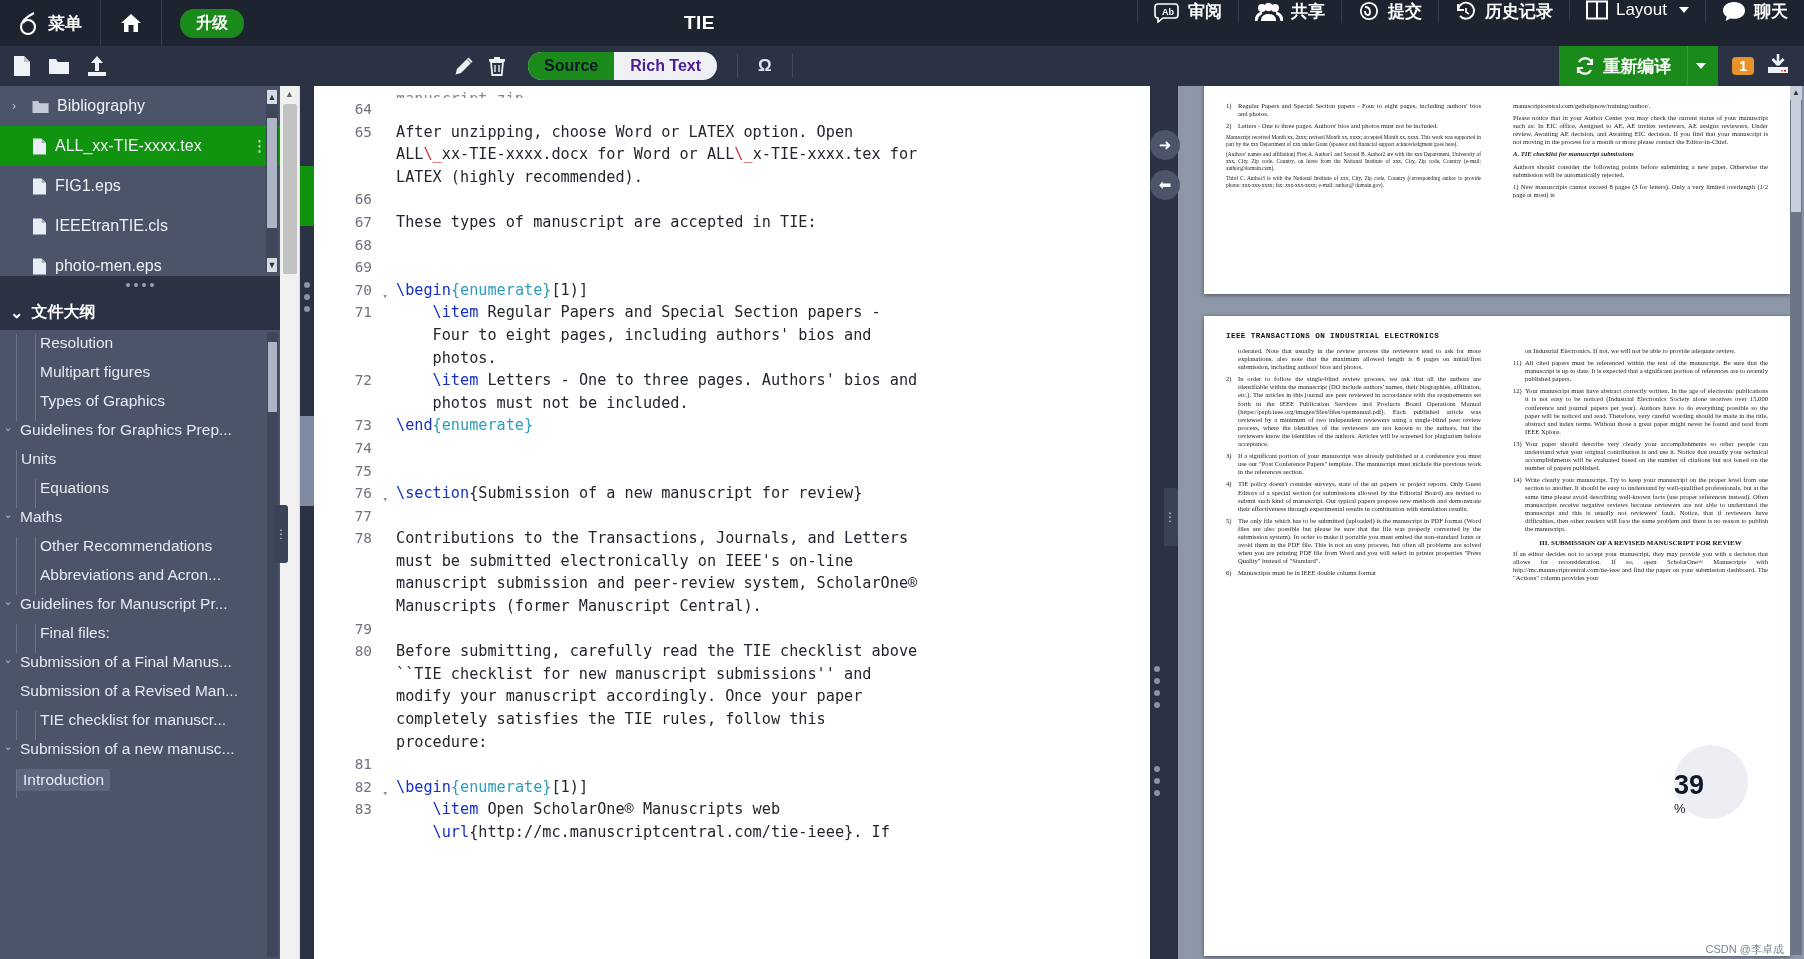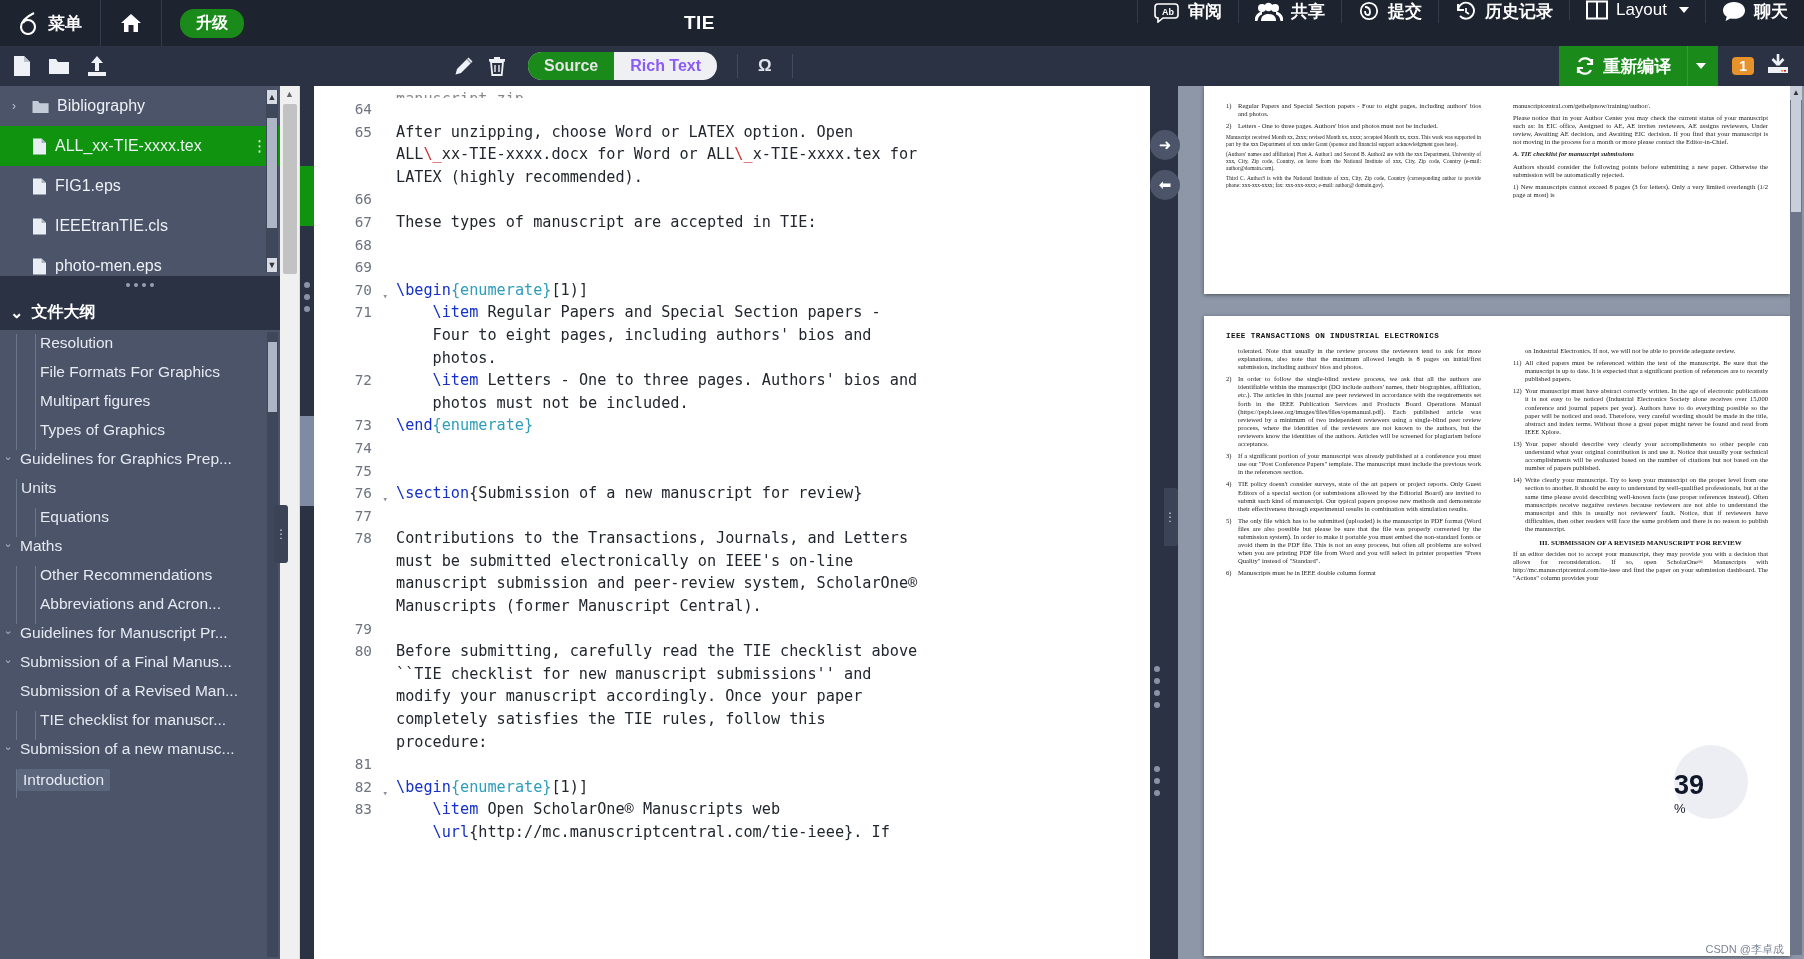--- a/index.html
+++ b/index.html
@@ -45,23 +45,23 @@
   }
   .t2-left { width: 290px; display: flex; align-items: center; gap: 16px; padding-left: 12px; }
   .t2-mid { flex: 1; display: flex; align-items: center; gap: 14px; padding-left: 14px; }
   .t2-icon { cursor: pointer; display: inline-flex; }
   .seg {
     display: flex; background: #eef0f4; border-radius: 16px; overflow: hidden;
     height: 28px; margin-left: 8px;
   }
   .seg div {
     padding: 0 16px; display: flex; align-items: center; font-size: 16px;
-    font-weight: bold; cursor: pointer; color: #8b5cf6;
-  }
-  .seg div.on { background: #1a8a1a; color: #e5e5e5; }
+    font-weight: bold; cursor: pointer; color: #4c1d95;
+  }
+  .seg div.on { background: #1a8a1a; color: #0f172a; }
   .vsep { width: 1px; height: 24px; background: #414a5e; margin: 0 6px; }
   .omega { font-size: 17px; color: #dfe4ee; cursor: pointer; font-weight: bold; }
   .t2-right { display: flex; align-items: center; height: 40px; }
   .recompile {
     background: #1a8a1a; color: #fff; height: 40px; display: flex; align-items: center;
     gap: 8px; padding: 0 16px; font-size: 17px; font-weight: bold; cursor: pointer;
   }
   .recompile-caret {
     background: #1a8a1a; height: 40px; display: flex; align-items: center;
     padding: 0 12px 0 4px; cursor: pointer; border-left: 1px solid #2ba02b;
@@ -443,27 +443,20 @@
             <span class="guide"></span>
             <span style="width:18px;flex:0 0 18px"></span>
             <span class="guide"></span>
             <span class="lbl">Resolution</span>
           </div>
           <div class="ol-row">
             <span class="chev"></span>
             <span class="guide"></span>
             <span style="width:18px;flex:0 0 18px"></span>
             <span class="guide"></span>
-            <span class="lbl">File Formats For Graphics</span>
-          </div>
-          <div class="ol-row">
-            <span class="chev"></span>
-            <span class="guide"></span>
-            <span style="width:18px;flex:0 0 18px"></span>
-            <span class="guide"></span>
             <span class="lbl">Multipart figures</span>
           </div>
           <div class="ol-row">
             <span class="chev"></span>
             <span class="guide"></span>
             <span style="width:18px;flex:0 0 18px"></span>
             <span class="guide"></span>
             <span class="lbl">Types of Graphics</span>
           </div>
           <div class="ol-row">
@@ -496,20 +489,27 @@
           <div class="ol-row">
             <span class="chev"></span>
             <span class="guide"></span>
             <span style="width:18px;flex:0 0 18px"></span>
             <span class="guide"></span>
             <span class="lbl">Abbreviations and Acron...</span>
           </div>
           <div class="ol-row">
             <span class="chev">⌄</span>
             <span class="lbl">Guidelines for Manuscript Pr...</span>
+          </div>
+          <div class="ol-row">
+            <span class="chev"></span>
+            <span class="guide"></span>
+            <span style="width:18px;flex:0 0 18px"></span>
+            <span class="guide"></span>
+            <span class="lbl">Final files:</span>
           </div>
           <div class="ol-row">
             <span class="chev">⌄</span>
             <span class="lbl">Submission of a Final Manus...</span>
           </div>
           <div class="ol-row">
             <span class="chev"></span>
             <span class="lbl">Submission of a Revised Man...</span>
           </div>
           <div class="ol-row">

